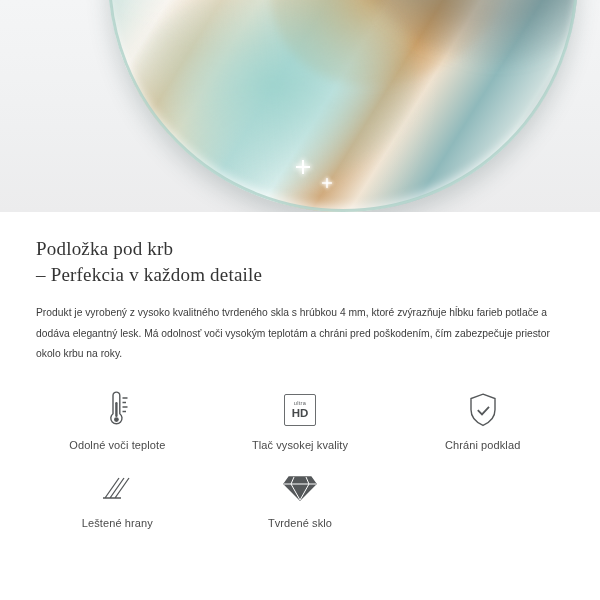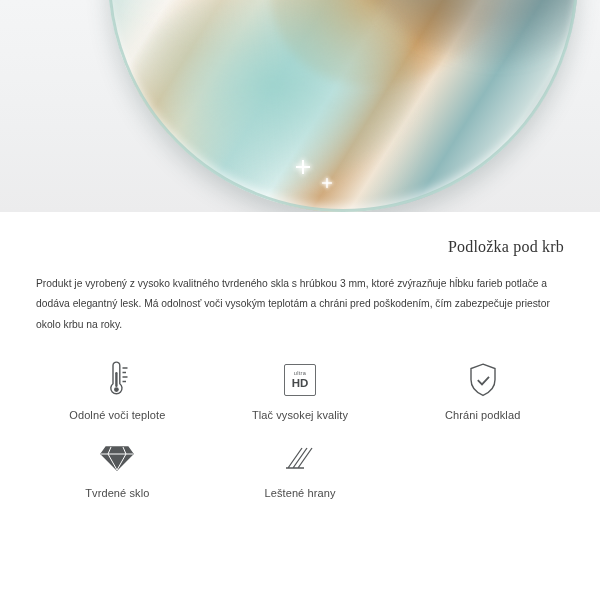--- a/index.html
+++ b/index.html
@@ -140,27 +140,26 @@
   .sparkle-1 { left: 296px; top: 160px; }
   .sparkle-2 { left: 320px; top: 176px; transform: scale(0.7); }
 
   
   .content {
     position: relative;
     padding: 24px 36px 0 36px;
   }
   .title {
     font-family: "Liberation Serif", serif;
-    font-size: 16px;
+    font-size: 19px;
     line-height: 1.35;
     color: #343434;
     font-weight: 400;
     margin: 0 0 16px 0;
     letter-spacing: 0.2px;
-    text-align: right;
   }
   .title .line2 { display: block; }
   .paragraph {
     font-size: 10.3px;
     line-height: 2.0;
     color: #3c3c3c;
     margin: 0;
     max-width: 534px;
   }
 
@@ -231,22 +230,23 @@
       <div class="pad-edge"></div>
     </div>
     <div class="pad-rim"></div>
     <div class="sparkle sparkle-1"></div>
     <div class="sparkle sparkle-2"></div>
   </div>
 
   <div class="content">
     <h1 class="title">
       <span>Podložka pod krb</span>
+      <span class="line2">– Perfekcia v každom detaile</span>
     </h1>
-    <p class="paragraph">Produkt je vyrobený z vysoko kvalitného tvrdeného skla s hrúbkou 3 mm, ktoré zvýrazňuje hĺbku farieb potlače a dodáva elegantný lesk. Má odolnosť voči vysokým teplotám a chráni pred poškodením, čím zabezpečuje priestor okolo krbu na roky.</p>
+    <p class="paragraph">Produkt je vyrobený z vysoko kvalitného tvrdeného skla s hrúbkou 4 mm, ktoré zvýrazňuje hĺbku farieb potlače a dodáva elegantný lesk. Má odolnosť voči vysokým teplotám a chráni pred poškodením, čím zabezpečuje priestor okolo krbu na roky.</p>
   </div>
 
   <div class="features">
 
     <div class="feature">
       <div class="feature-icon">
         <svg width="34" height="40" viewBox="0 0 34 40" fill="none" stroke="#55585a" stroke-width="1.4">
           <path d="M13 5.5a3.4 3.4 0 1 1 6.8 0v18.2a5.6 5.6 0 1 1-6.8 0V5.5z"></path>
           <circle cx="16.4" cy="29.6" r="2.4" fill="#55585a" stroke="none"></circle>
           <rect x="15.2" y="12" width="2.4" height="15" rx="1.2" fill="#55585a" stroke="none"></rect>
@@ -272,31 +272,31 @@
           <path d="M16 3.2 28 7.6v11.2c0 7.4-5 12.6-12 15.6-7-3-12-8.2-12-15.6V7.6L16 3.2z"></path>
           <path d="M10.8 19.2l4.2 4.2 7-7.6" stroke-width="1.8"></path>
         </svg>
       </div>
       <div class="feature-label">Chráni podklad</div>
     </div>
 
     <div class="feature">
       <div class="feature-icon">
         <svg width="36" height="32" viewBox="0 0 36 32" fill="none" stroke="#55585a" stroke-width="1.3">
+          <path d="M6 26 20 6M11 26 25 6M16 26 30 6M4 26h18"></path>
+        </svg>
+      </div>
+      <div class="feature-label">Leštené hrany</div>
+    </div>
+
+    <div class="feature">
+      <div class="feature-icon">
+        <svg width="36" height="32" viewBox="0 0 36 32" fill="none" stroke="#55585a" stroke-width="1.3">
           <path d="M7 5h22l5 7-16 16L2 12l5-7z" fill="#55585a" stroke="#55585a"></path>
           <path d="M2 12h32M12 5l-3 7 9 16M24 5l3 7-9 16" stroke="#ffffff" stroke-width="1"></path>
         </svg>
       </div>
       <div class="feature-label">Tvrdené sklo</div>
     </div>
 
-    <div class="feature">
-      <div class="feature-icon">
-        <svg width="36" height="32" viewBox="0 0 36 32" fill="none" stroke="#55585a" stroke-width="1.3">
-          <path d="M6 26 20 6M11 26 25 6M16 26 30 6M4 26h18"></path>
-        </svg>
-      </div>
-      <div class="feature-label">Leštené hrany</div>
-    </div>
-
 
   </div>
 </div>
 
 </body></html>

